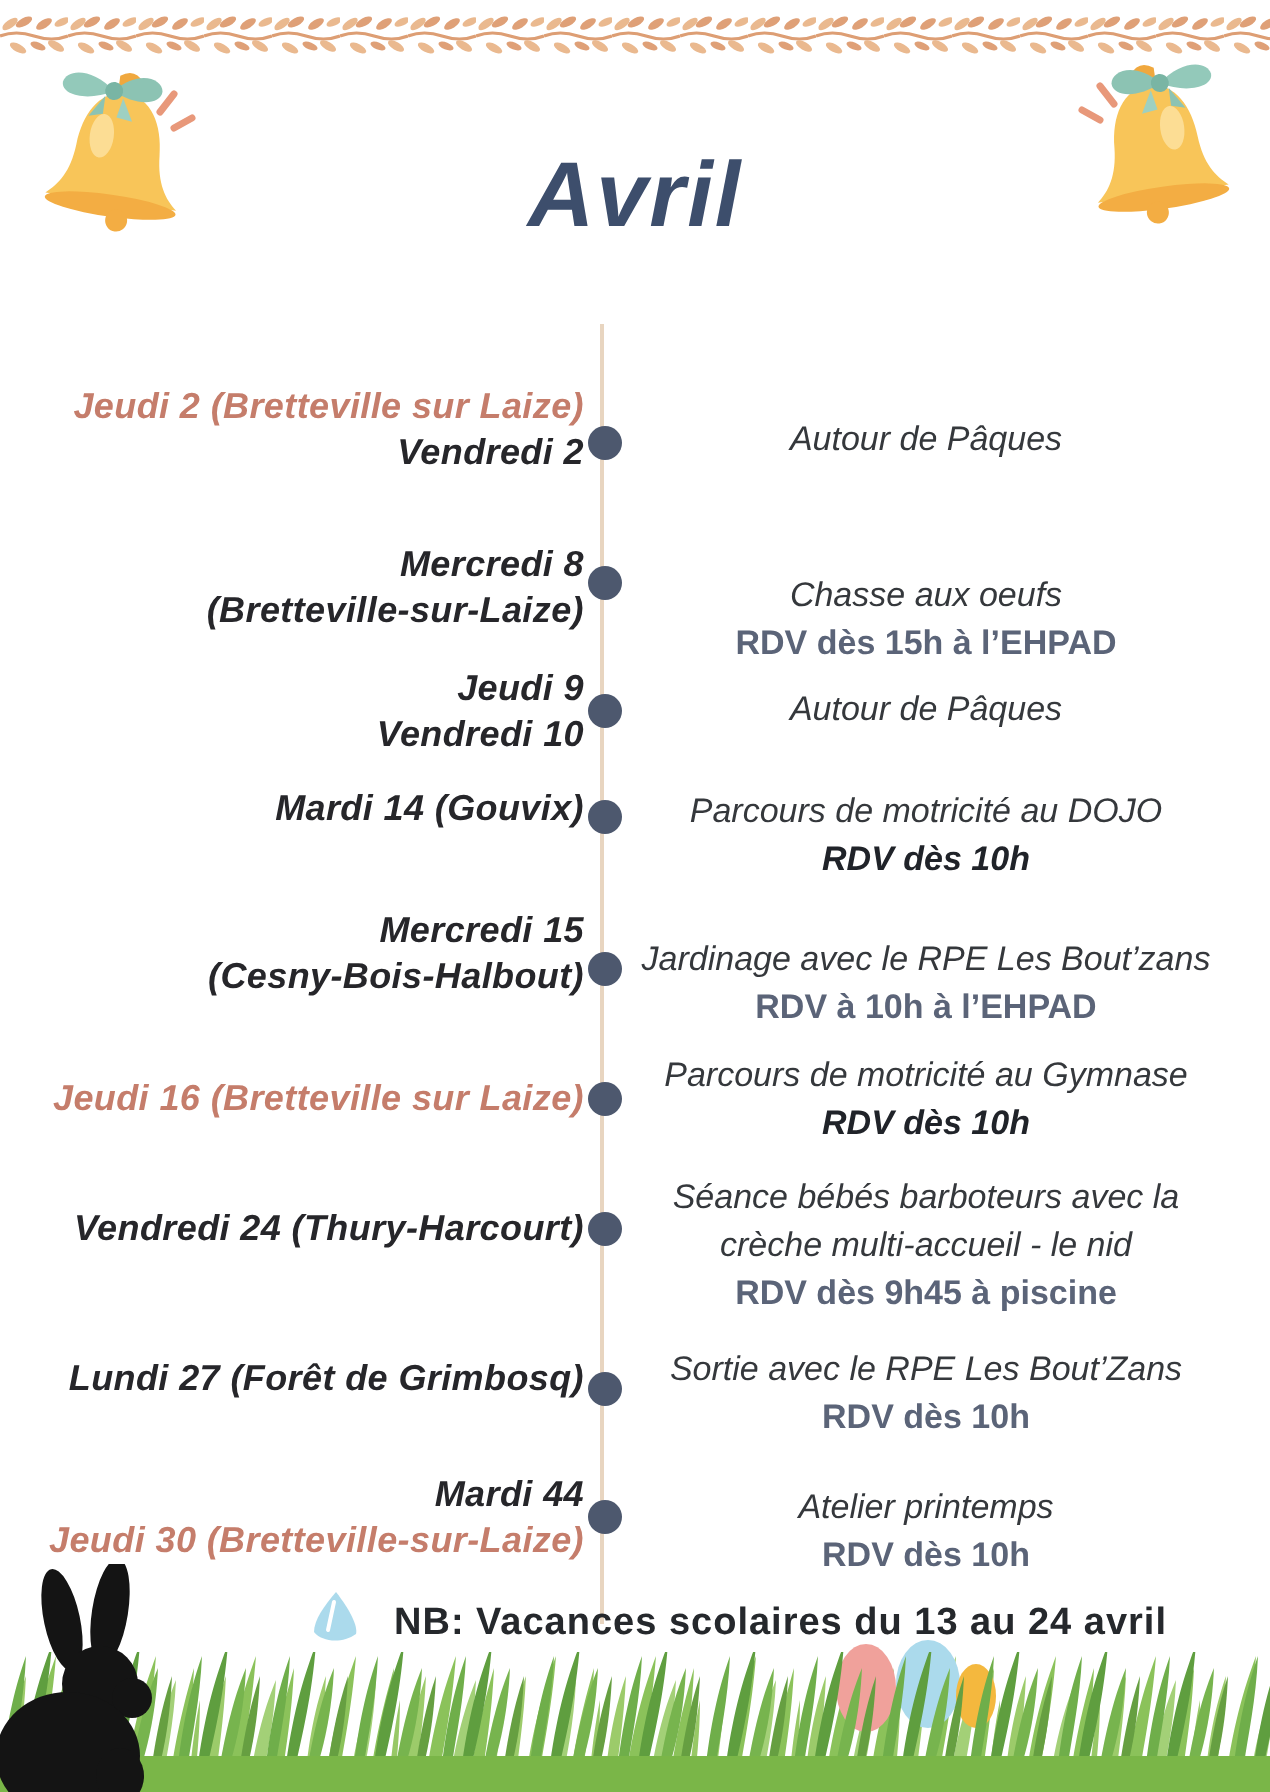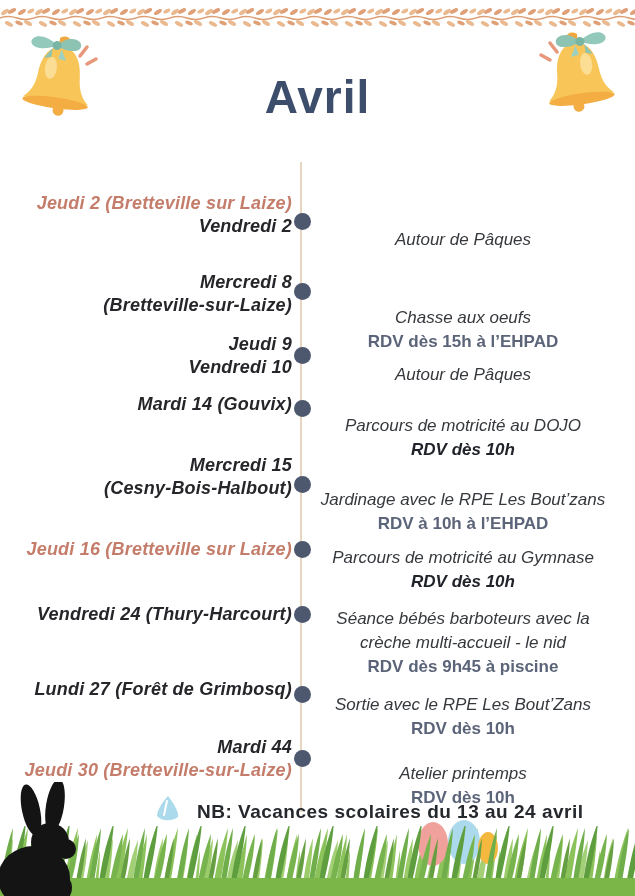--- a/index.html
+++ b/index.html
@@ -9,31 +9,31 @@
   
   .vine{position:absolute;top:2px;left:0;}
 
   
   .bell{position:absolute;}
   .bell-left{left:12px;top:32px;}
   .bell-right{right:10px;top:28px;transform:scaleX(-1);}
 
   
   .title{position:absolute;top:70px;left:0;width:100%;text-align:center;
-         font-size:46px;font-weight:bold;letter-spacing:1px;color:var(--title);}
+         font-size:46px;font-weight:bold;letter-spacing:1px;color:var(--title);font-style:italic;}
 
   
   .tline{position:absolute;left:300px;top:162px;width:2px;height:650px;background:var(--line);}
   .dot{position:absolute;left:294px;width:17px;height:17px;border-radius:50%;background:var(--dot);}
 
   .dates{position:absolute;left:0;right:343px;text-align:right;
          font-size:18px;font-weight:bold;line-height:23px;color:var(--date);letter-spacing:.2px;font-style:italic;}
   .dates .hl{color:var(--highlight);}
   .details{position:absolute;left:318px;width:290px;text-align:center;
-           font-size:17px;line-height:24px;color:var(--detail);margin-top:20px;}
+           font-size:17px;line-height:24px;color:var(--detail);}
   .it{font-style:italic;}
   .rdv{font-weight:bold;color:var(--rdv);}
   .rdvi{font-weight:bold;font-style:italic;color:var(--rdv_strong);}
 
   
   #e1 .dates{top:192px} #e1 .dot{top:213px} #e1 .details{top:208px}
   #e2 .dates{top:271px} #e2 .dot{top:283px} #e2 .details{top:286px}
   #e3 .dates{top:333px} #e3 .dot{top:347px} #e3 .details{top:343px}
   #e4 .dates{top:393px} #e4 .dot{top:400px} #e4 .details{top:394px}
   #e5 .dates{top:454px} #e5 .dot{top:476px} #e5 .details{top:468px}

